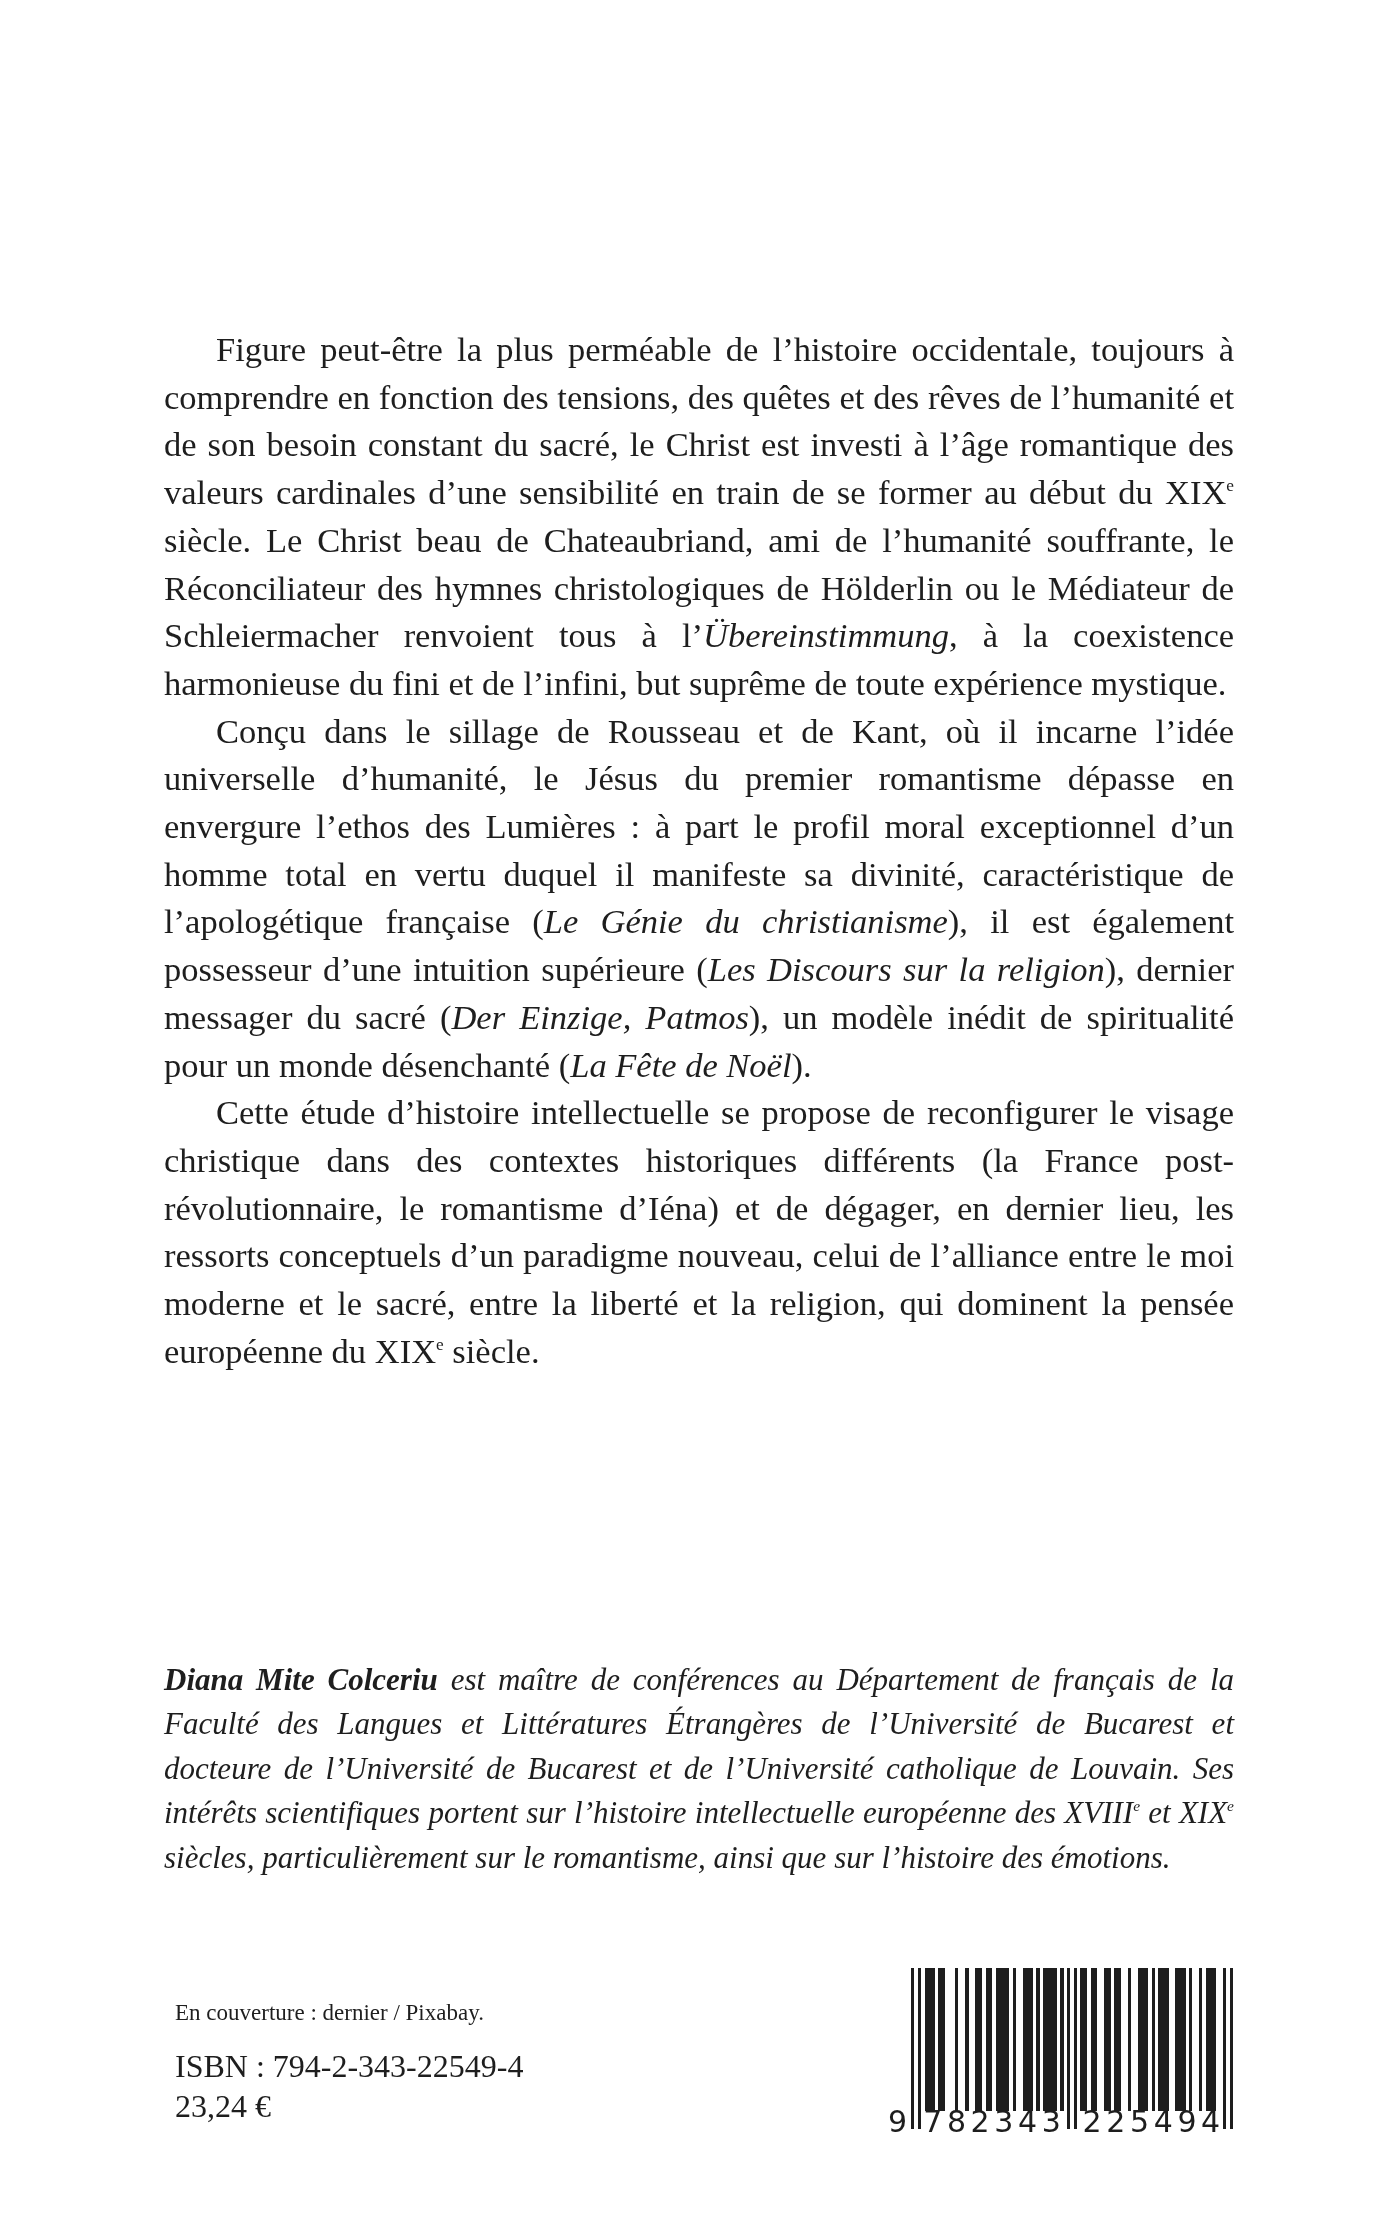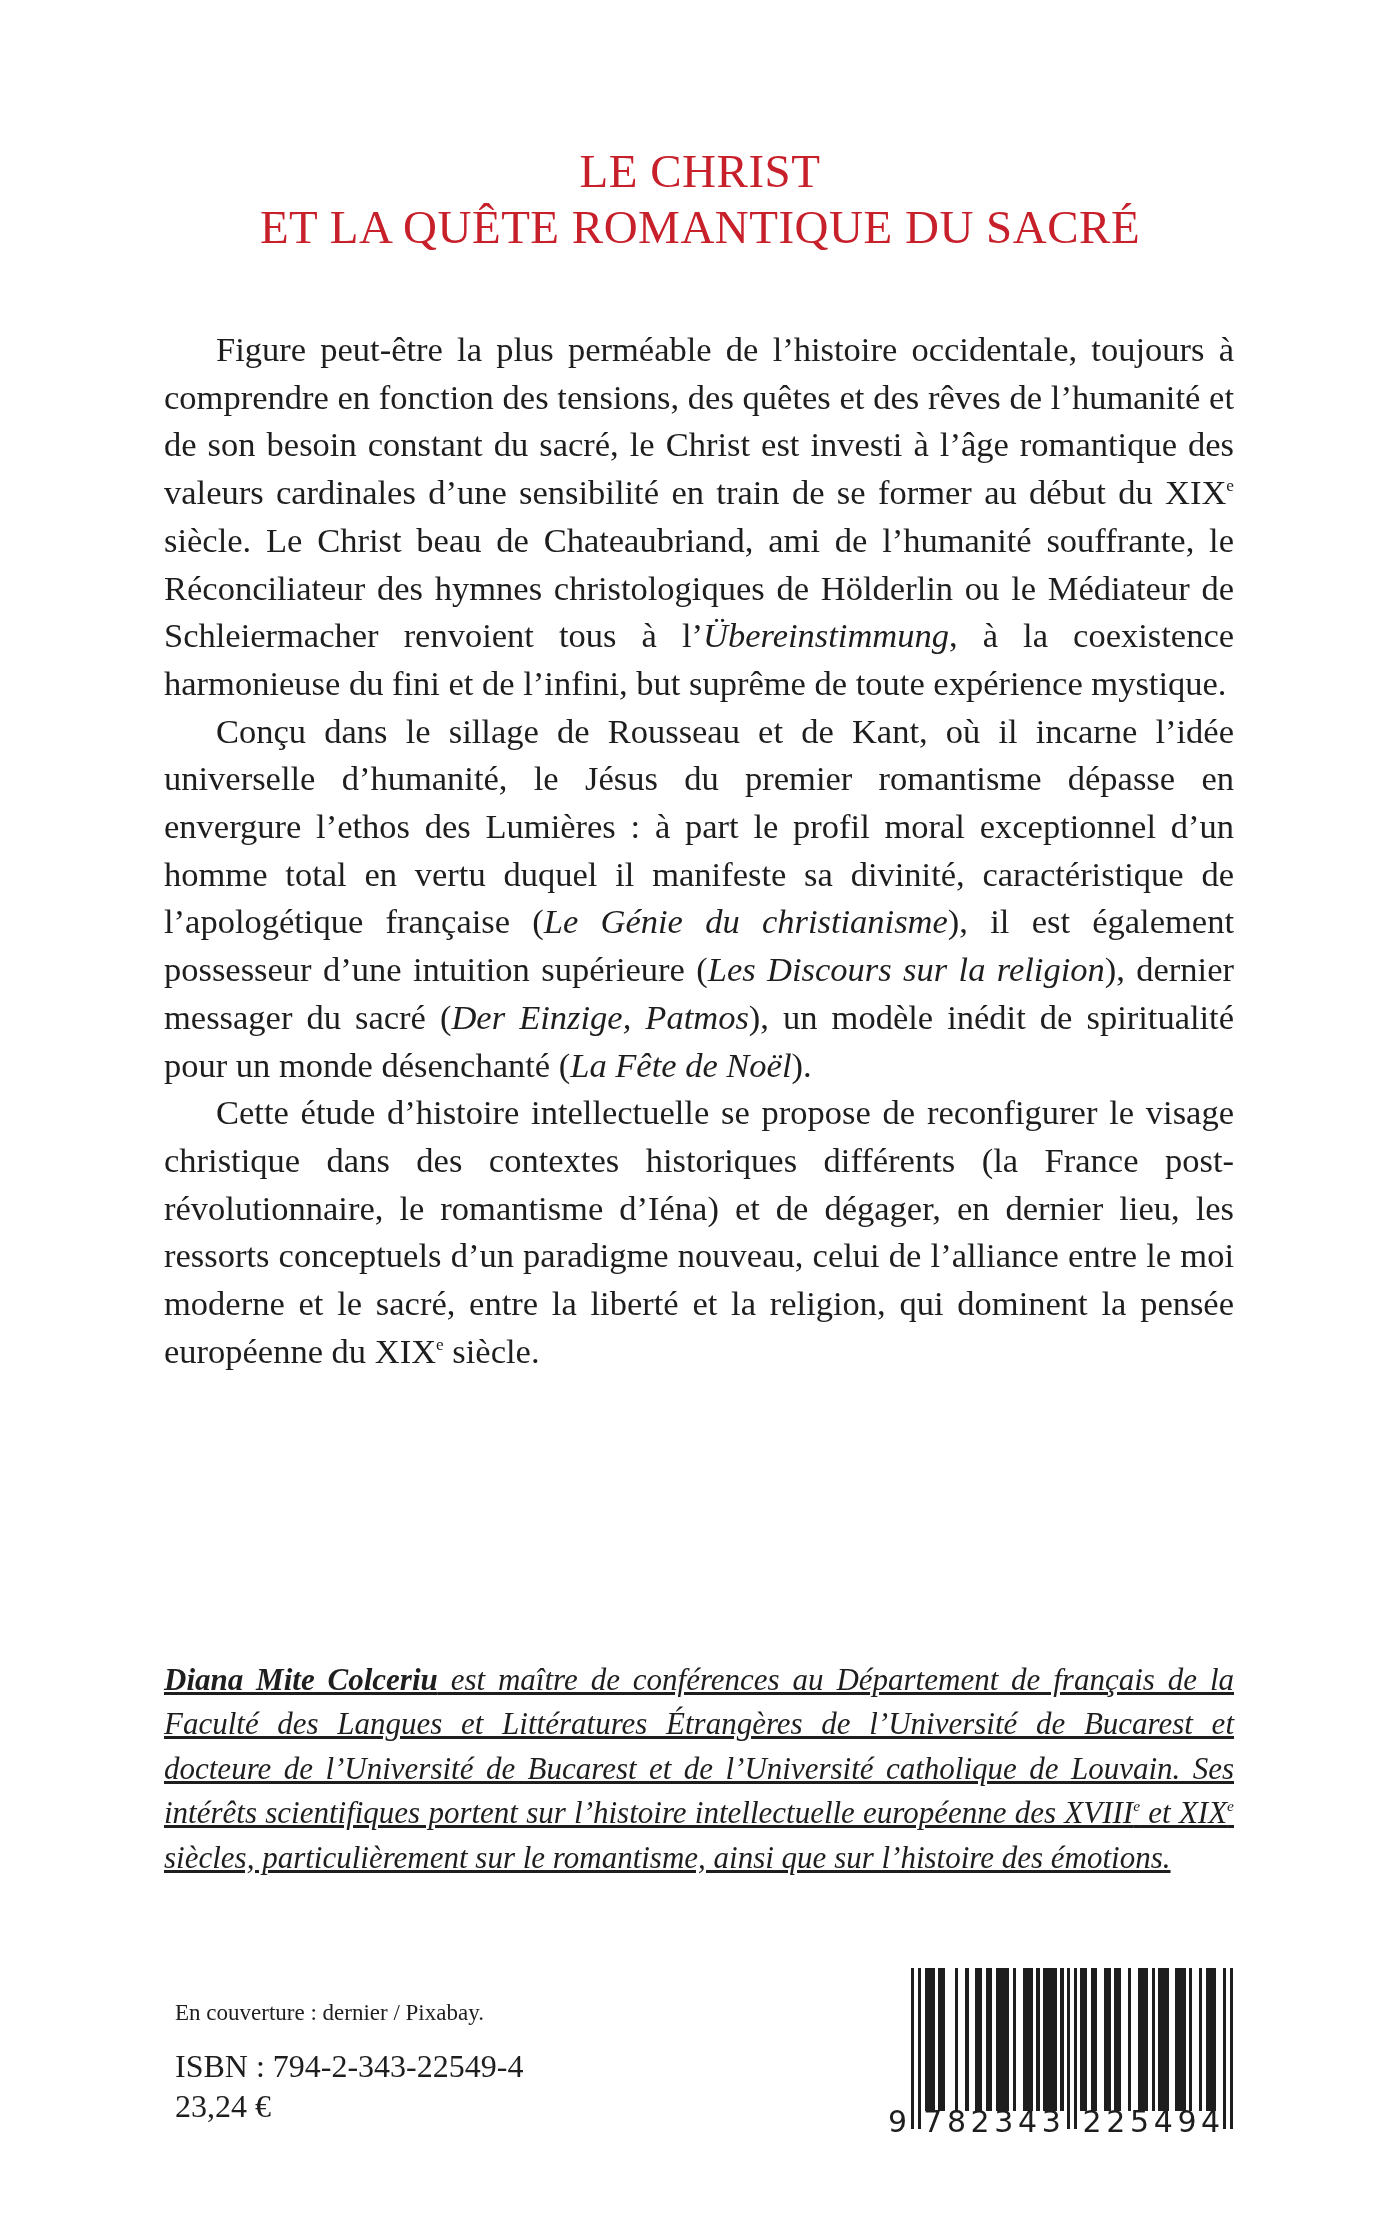--- a/index.html
+++ b/index.html
@@ -19,21 +19,20 @@
     text-align: justify; hyphens: none;
   }
   .body p { margin: 0; text-indent: 52px; }
   .body p + p { margin-top: 0; }
   sup.e { font-size: 0.5em; vertical-align: 0.75em; line-height: 0; }
   .bio {
     position: absolute; left: 164px; width: 1070px; top: 1658px;
     font-family: "Liberation Serif", "DejaVu Serif", serif;
     font-style: italic; font-size: 31px; line-height: 44.4px; color: #1e1e1e;
     text-align: justify;
-    text-decoration: underline;
   }
   .bio b { font-weight: bold; }
   .credit {
     position: absolute; left: 175px; top: 2000px;
     font-family: "Liberation Serif", "DejaVu Serif", serif;
     font-size: 23px; color: #1e1e1e; white-space: nowrap;
   }
   .isbn, .price {
     position: absolute; left: 175px;
     font-family: "Liberation Serif", "DejaVu Serif", serif;
@@ -49,24 +48,20 @@
     font-family: "DejaVu Sans", sans-serif; font-size: 30px; color: #1e1e1e;
     white-space: nowrap;
   }
   .barcode .digits span { position: absolute; top: 0; }
 </style>
 </head>
 <body>
 
 <div class="page">
 
-  <div class="title">
-    <div>LE CHRIST</div>
-    <div>ET LA QUÊTE ROMANTIQUE DU SACRÉ</div>
-  </div>
 
   <div class="body">
     <p><span>Figure peut-être la plus perméable de l’histoire occidentale, toujours à comprendre en fonction des tensions, des quêtes et des rêves de l’humanité et de son besoin constant du sacré, le Christ est investi à l’âge romantique des valeurs cardinales d’une sensibilité en train de se former au début du XIX</span><sup class="e">e</sup><span> siècle. Le Christ beau de Chateaubriand, ami de l’humanité souffrante, le Réconciliateur des hymnes christologiques de Hölderlin ou le Médiateur de Schleiermacher renvoient tous à l’</span><i>Übereinstimmung</i><span>, à la coexistence harmonieuse du fini et de l’infini, but suprême de toute expérience mystique.</span></p>
     <p><span>Conçu dans le sillage de Rousseau et de Kant, où il incarne l’idée universelle d’humanité, le Jésus du premier romantisme dépasse en envergure l’ethos des Lumières : à part le profil moral exceptionnel d’un homme total en vertu duquel il manifeste sa divinité, caractéristique de l’apologétique française (</span><i>Le Génie du christianisme</i><span>), il est également possesseur d’une intuition supérieure (</span><i>Les Discours sur la religion</i><span>), dernier messager du sacré (</span><i>Der Einzige, Patmos</i><span>), un modèle inédit de spiritualité pour un monde désenchanté (</span><i>La Fête de Noël</i><span>).</span></p>
     <p><span>Cette étude d’histoire intellectuelle se propose de reconfigurer le visage christique dans des contextes historiques différents (la France post-révolutionnaire, le romantisme d’Iéna) et de dégager, en dernier lieu, les ressorts conceptuels d’un paradigme nouveau, celui de l’alliance entre le moi moderne et le sacré, entre la liberté et la religion, qui dominent la pensée européenne du XIX</span><sup class="e">e</sup><span> siècle.</span></p>
   </div>
 
   <div class="bio">
     <b>Diana Mite Colceriu</b><span id="bio-rest"><span> est maître de conférences au Département de français de la Faculté des Langues et Littératures Étrangères de l’Université de Bucarest et docteure de l’Université de Bucarest et de l’Université catholique de Louvain. Ses intérêts scientifiques portent sur l’histoire intellectuelle européenne des XVIII</span><sup class="e">e</sup><span> et XIX</span><sup class="e">e</sup><span> siècles, particulièrement sur le romantisme, ainsi que sur l’histoire des émotions.</span></span>
   </div>

